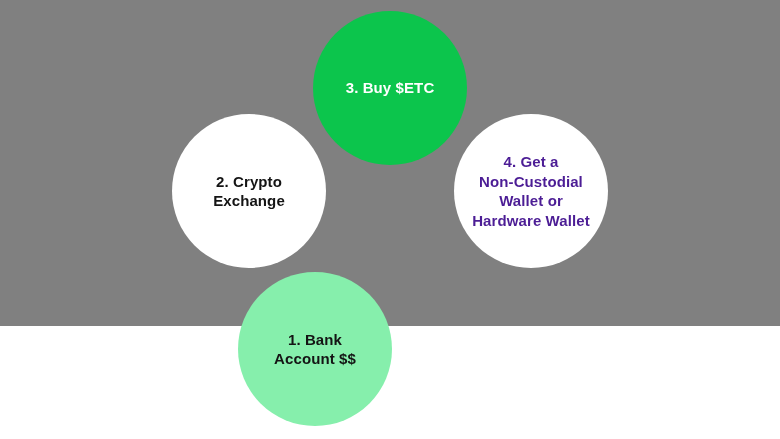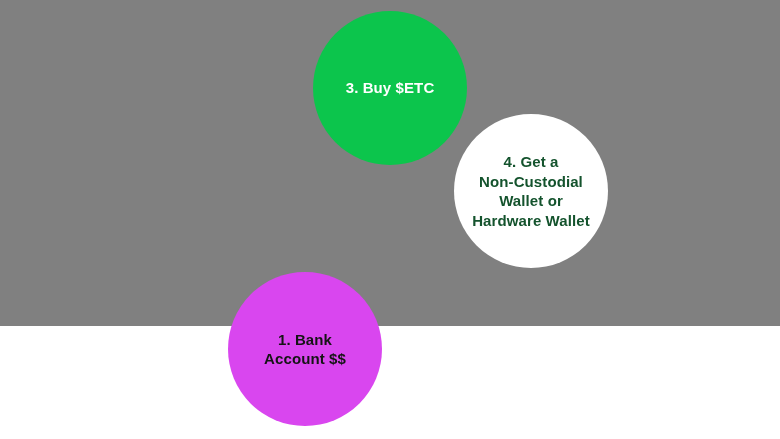--- a/index.html
+++ b/index.html
@@ -31,25 +31,25 @@
     font-weight: bold;
     font-size: 15px;
     line-height: 19.5px;
     letter-spacing: 0.1px;
     white-space: pre-line;
     padding: 0 8px;
     box-sizing: border-box;
   }
   
   #node-bank-account {
-    left: 228px;
+    left: 238px;
     top: 272px;
     width: 154px;
     height: 154px;
-    background: #d946ef;
+    background: #86efac;
   }
   #node-bank-account .step-label { color: #141414; }
   
   #node-crypto-exchange {
     left: 172px;
     top: 114px;
     width: 154px;
     height: 154px;
     background: #FFFFFF;
   }
@@ -64,40 +64,44 @@
   }
   #node-buy-etc .step-label { color: #FFFFFF; }
   
   #node-get-wallet {
     left: 454px;
     top: 114px;
     width: 154px;
     height: 154px;
     background: #FFFFFF;
   }
-  #node-get-wallet .step-label { color: #14532d; }
+  #node-get-wallet .step-label { color: #4c1d95; }
   
   #node-move-etc {
     left: 403px;
     top: 272px;
     width: 154px;
     height: 154px;
     background: #FFFFFF;
   }
   #node-move-etc .step-label { color: #141414; }
 </style>
 </head>
 <body>
 
 <div id="diagram-canvas">
 
   <div class="step-node" id="node-buy-etc">
     <span class="step-label">3. Buy $ETC</span>
   </div>
 
+  <div class="step-node" id="node-crypto-exchange">
+    <span class="step-label">2. Crypto
+Exchange</span>
+  </div>
 
   <div class="step-node" id="node-get-wallet">
     <span class="step-label">4. Get a
 Non-Custodial
 Wallet or
 Hardware Wallet</span>
   </div>
 
   <div class="step-node" id="node-bank-account">
     <span class="step-label">1. Bank

